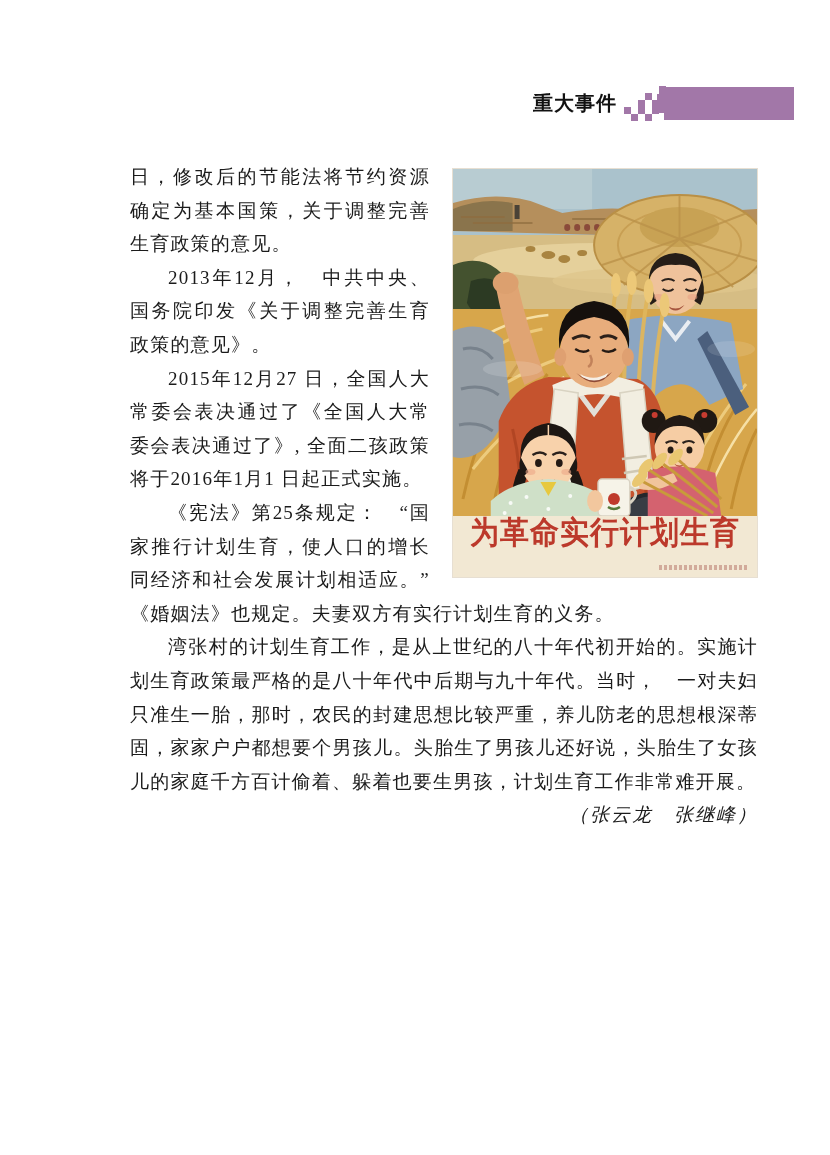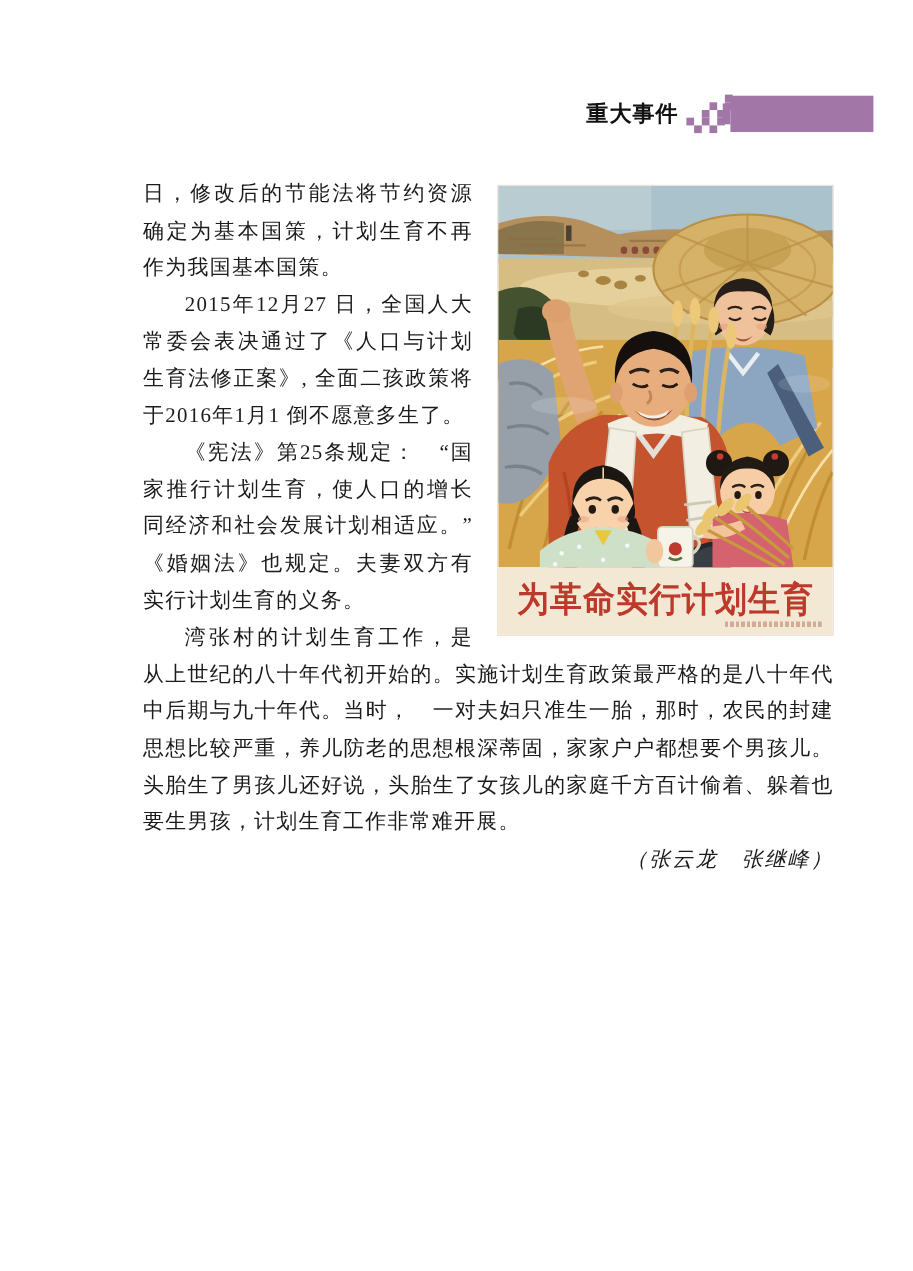--- a/index.html
+++ b/index.html
@@ -51,21 +51,21 @@
     float:right;
     width:306px;
     margin:8px 0 12px 22px;
     border:1px solid #e7dfd2;
     box-sizing:border-box;
   }
   .poster svg{display:block;width:100%;height:347px;}
   .poster-band{
     position:relative;
     height:61px;background:var(--band-bg);
-    display:flex;align-items:center;justify-content:center;
+    display:flex;align-items:flex-start;justify-content:center;
   }
   .poster-slogan{
     font-family:"Liberation Sans","DejaVu Sans",sans-serif;
     font-weight:bold;font-size:29px;color:var(--slogan);
     letter-spacing:1px;transform:scaleY(1.08);
     white-space:nowrap;
   }
   .poster-smallprint{
     position:absolute;right:10px;bottom:7px;width:88px;height:5px;opacity:.55;
     background:repeating-linear-gradient(90deg,rgba(168,92,82,.8) 0 3px,transparent 3px 5px);
@@ -296,20 +296,21 @@
 
         <ellipse cx="60" cy="200" rx="30" ry="8" fill="#fff" opacity=".15"></ellipse>
         <ellipse cx="280" cy="180" rx="24" ry="8" fill="#fff" opacity=".12"></ellipse>
       </svg>
       <div class="poster-band">
         <span class="poster-slogan">为革命实行计划生育</span>
         <span class="poster-smallprint"></span>
       </div>
     </figure>
 
-    <p>日，修改后的节能法将节约资源确定为基本国策，计划生育不再作为我国基本国策。</p>
-    <p class="indent">2015年12月27 日，全国人大常委会表决通过了《人口与计划生育法修正案》, 全面二孩政策将于2016年1月1 倒不愿意多生了。</p>
+    <p>日，修改后的节能法将节约资源确定为基本国策，关于调整完善生育政策的意见。</p>
+    <p class="indent">2013年12月，　中共中央、国务院印发《关于调整完善生育政策的意见》。</p>
+    <p class="indent">2015年12月27 日，全国人大常委会表决通过了《全国人大常委会表决通过了》, 全面二孩政策将于2016年1月1 日起正式实施。</p>
     <p class="indent">《宪法》第25条规定：　“国家推行计划生育，使人口的增长同经济和社会发展计划相适应。”　《婚姻法》也规定。夫妻双方有实行计划生育的义务。</p>
     <p class="indent">湾张村的计划生育工作，是从上世纪的八十年代初开始的。实施计划生育政策最严格的是八十年代中后期与九十年代。当时，　一对夫妇只准生一胎，那时，农民的封建思想比较严重，养儿防老的思想根深蒂固，家家户户都想要个男孩儿。头胎生了男孩儿还好说，头胎生了女孩儿的家庭千方百计偷着、躲着也要生男孩，计划生育工作非常难开展。</p>
     <p class="byline">（张云龙　张继峰）</p>
   </div>
 
 </div>
 
 </body></html>

